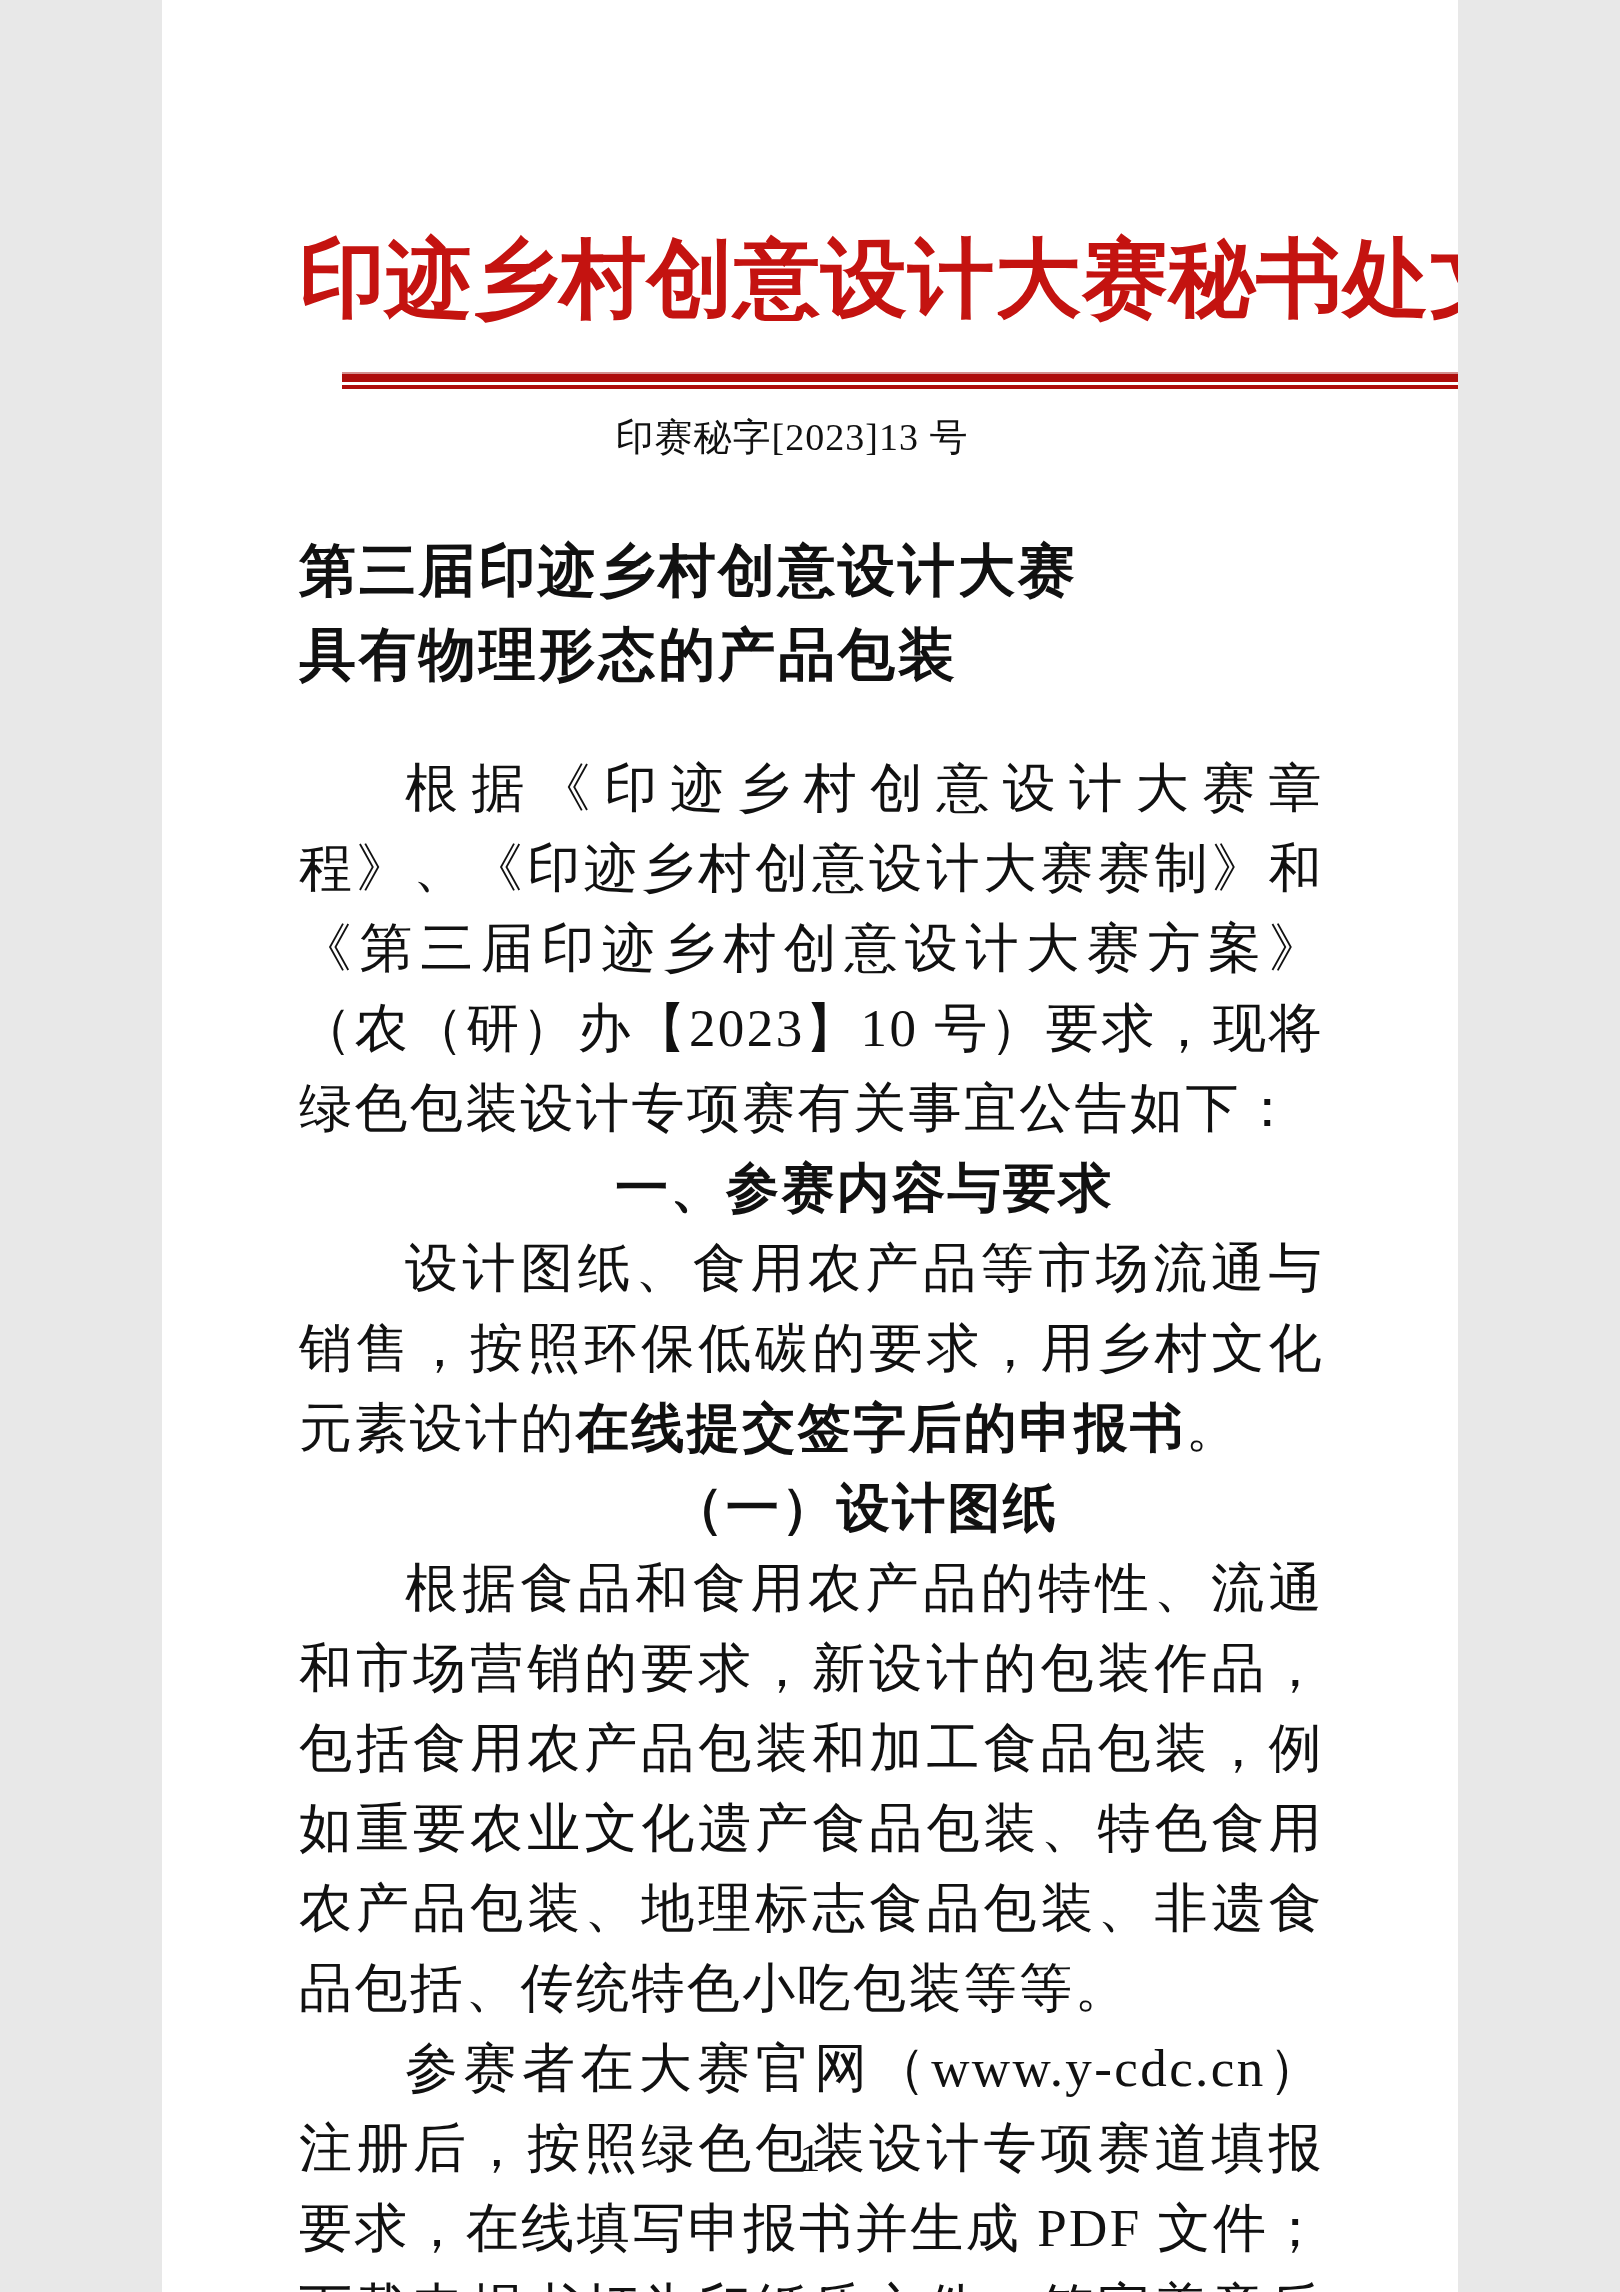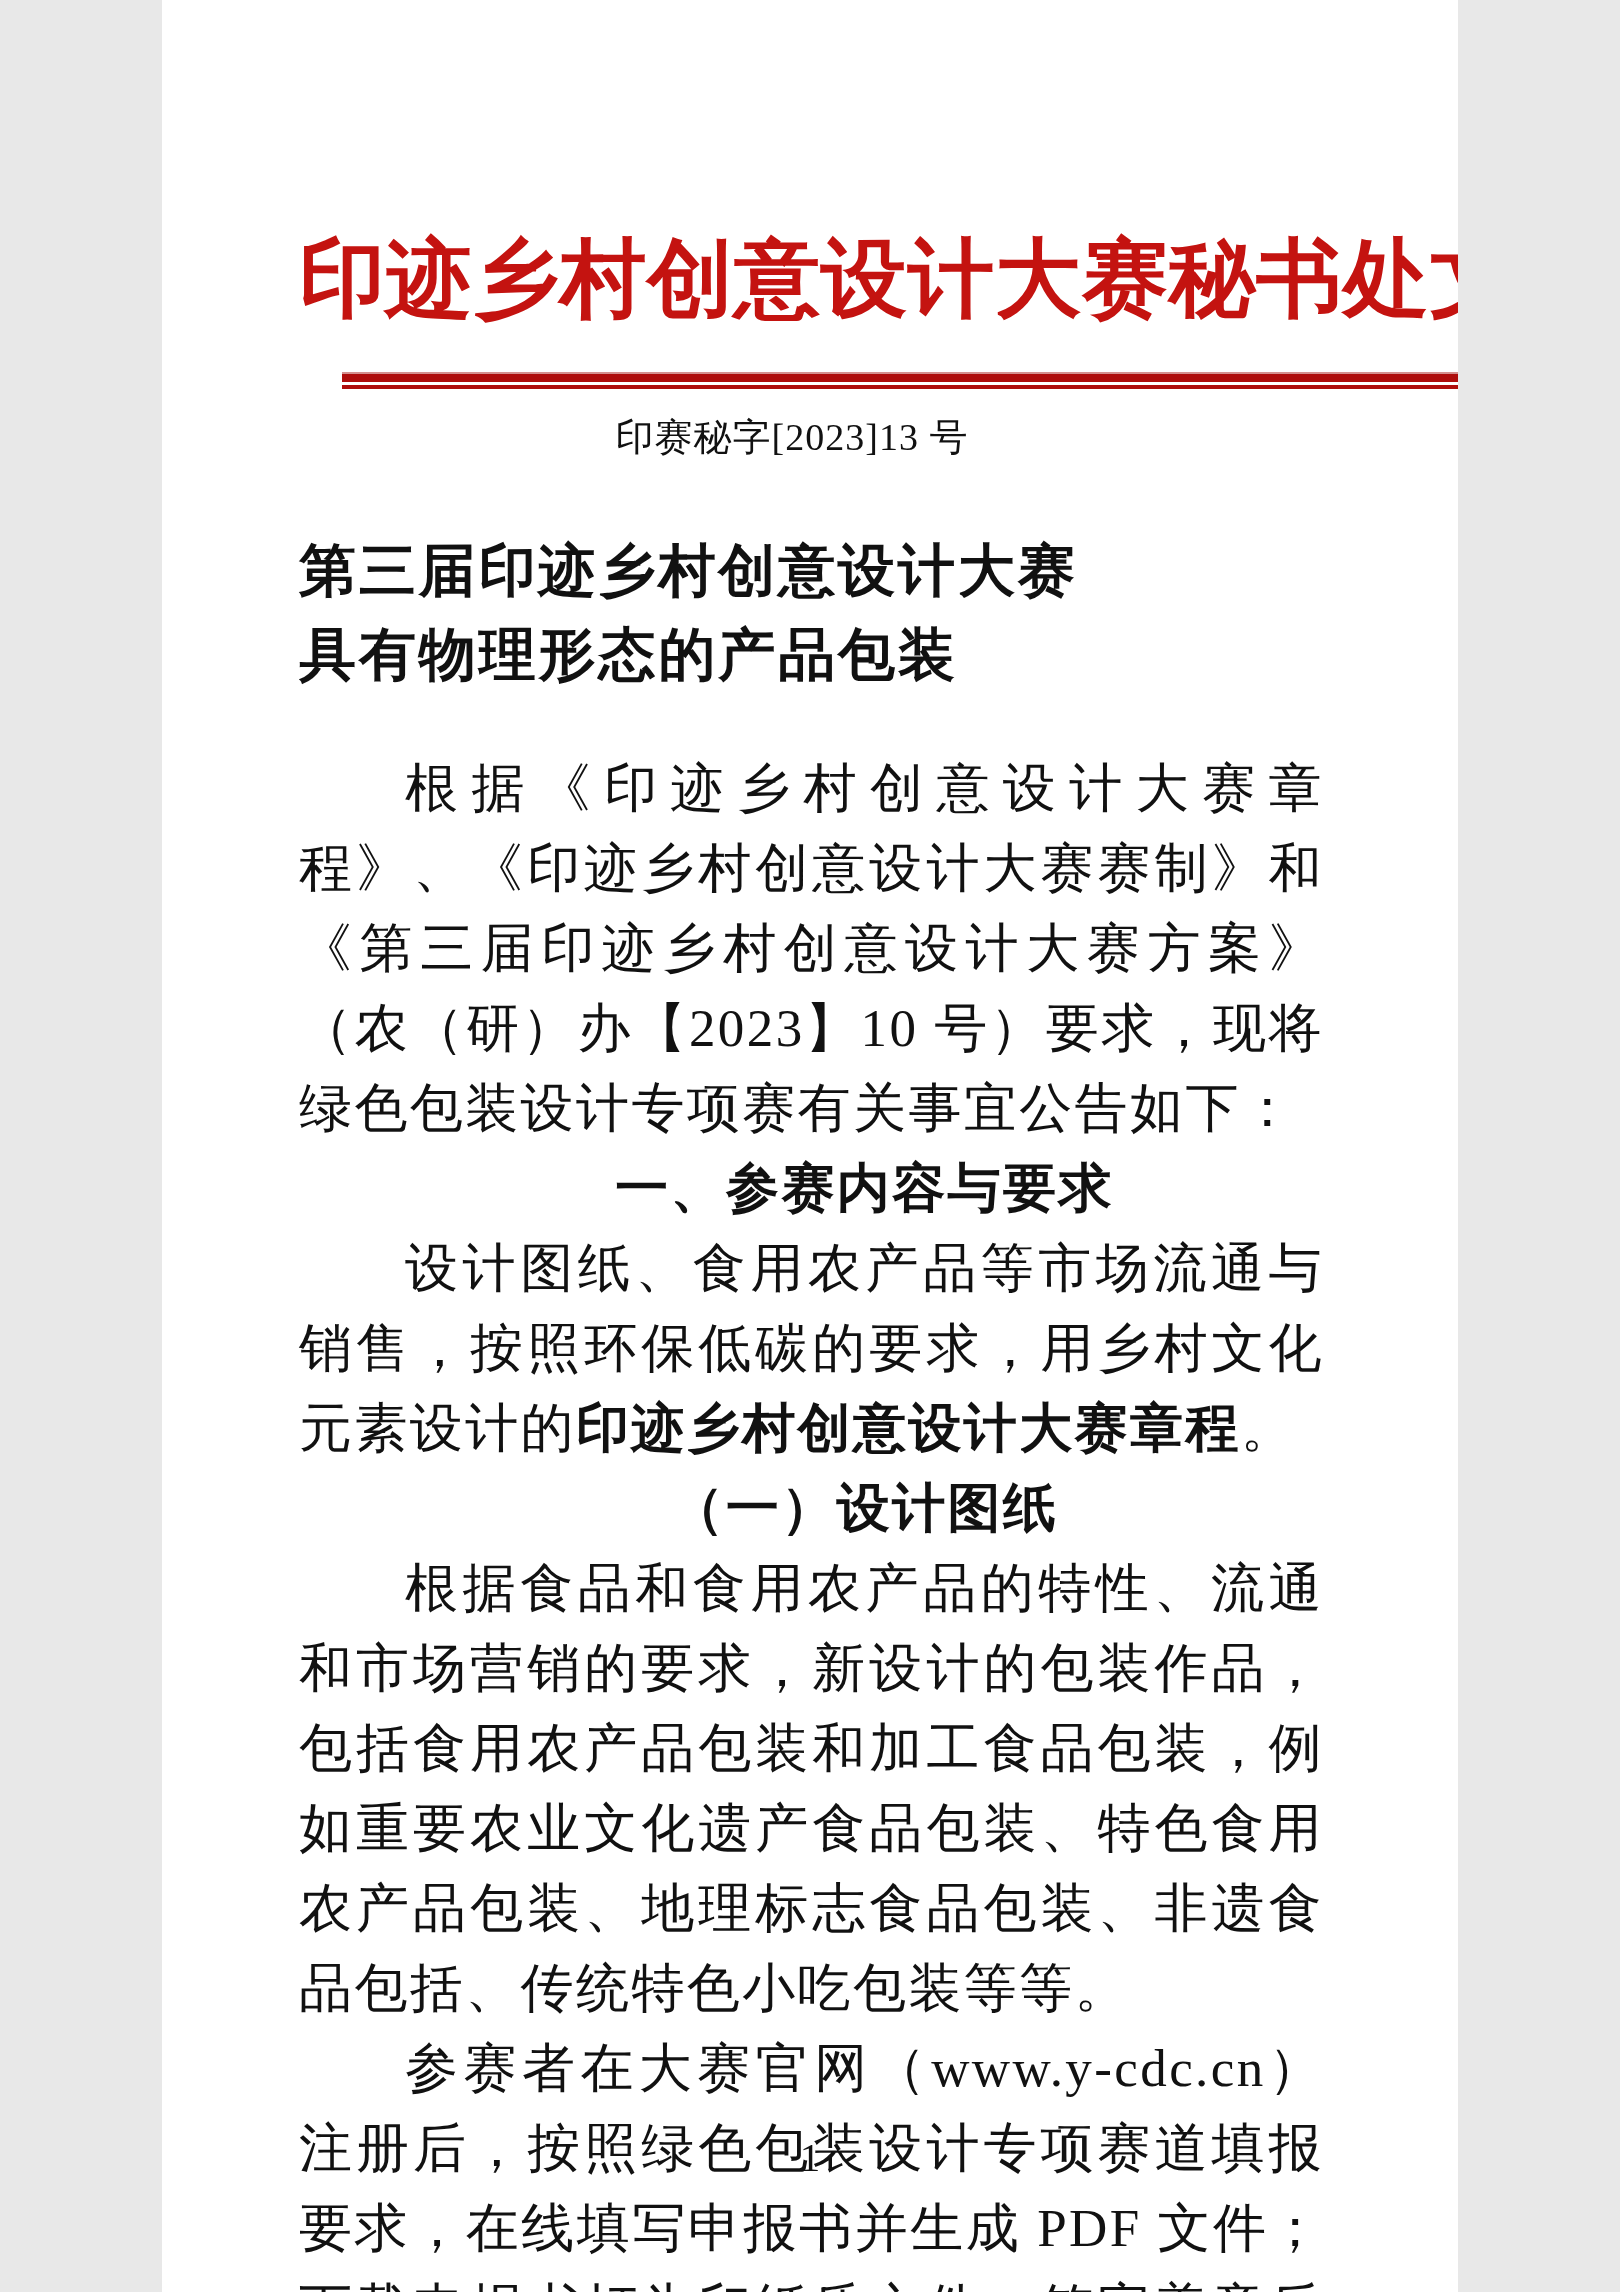--- a/index.html
+++ b/index.html
@@ -93,21 +93,21 @@
     <div class="doc-number">印赛秘字[2023]13 号</div>
 
     <div class="title">
       <div>第三届印迹乡村创意设计大赛</div>
       <div>具有物理形态的产品包装</div>
     </div>
 
     <div class="body" id="body-content">
         <div class="para"><span>根据《印迹乡村创意设计大赛章程》、《印迹乡村创意设计大赛赛制》和《第三届印迹乡村创意设计大赛方案》（农（研）办【2023】10 号）要求，现将绿色包装设计专项赛有关事宜公告如下：</span></div>
         <div class="heading"><span>一、参赛内容与要求</span></div>
-        <div class="para"><span>设计图纸、食用农产品等市场流通与销售，按照环保低碳的要求，用乡村文化元素设计的</span><span class="b">印迹乡村创意设计大赛章程</span><span>。</span></div>
+        <div class="para"><span>设计图纸、食用农产品等市场流通与销售，按照环保低碳的要求，用乡村文化元素设计的</span><span class="b">在线提交签字后的申报书</span><span>。</span></div>
         <div class="heading"><span>（一）设计图纸</span></div>
         <div class="para"><span>根据食品和食用农产品的特性、流通和市场营销的要求，新设计的包装作品，包括食用农产品包装和加工食品包装，例如重要农业文化遗产食品包装、特色食用农产品包装、地理标志食品包装、非遗食品包括、传统特色小吃包装等等。</span></div>
         <div class="para"><span>参赛者在大赛官网（www.y-cdc.cn）注册后，按照绿色包装设计专项赛道填报要求，在线填写申报书并生成 PDF 文件；下载申报书打为印纸质文件，签字盖章后将纸质文件扫描为 PDF 文件；在线提交签字后的申报书，并提交食品包装设计的文字介绍、设计图纸、图片以</span></div>
       </div>
 
   </div>
 
   <div class="page-number">1</div>
 </div>
 

